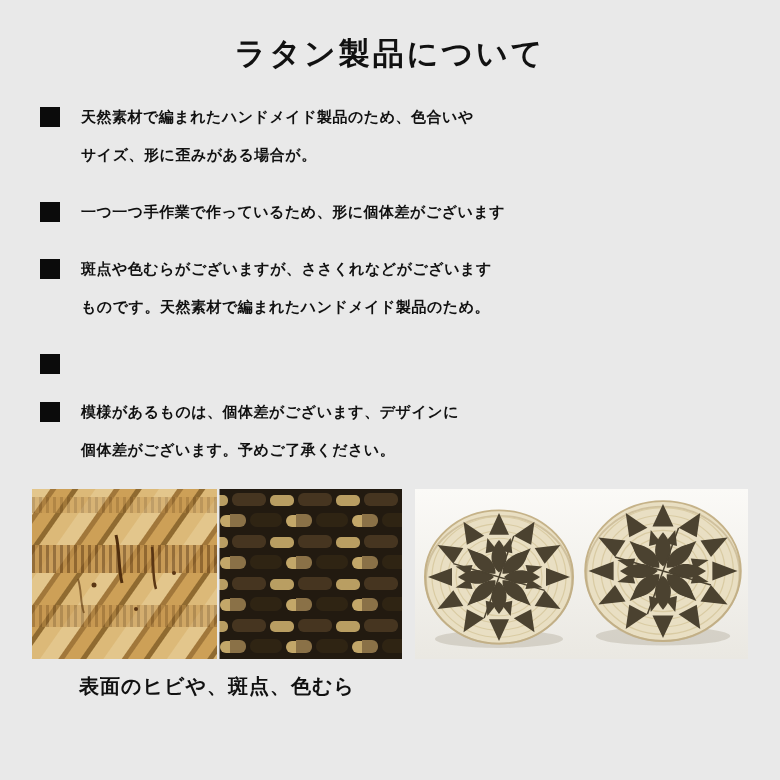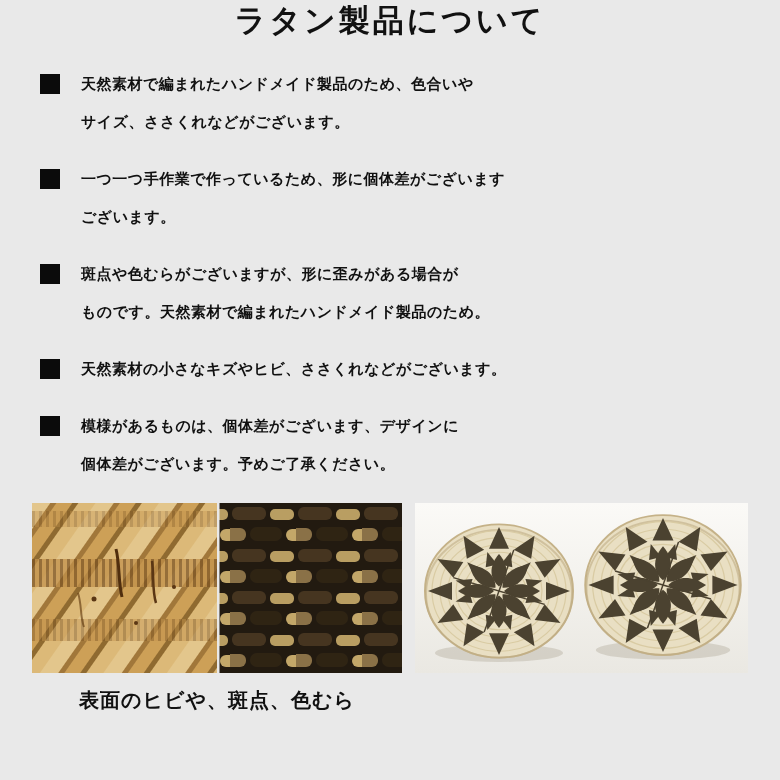--- a/index.html
+++ b/index.html
@@ -2,21 +2,21 @@
 <html lang="ja"><head>
 <meta charset="utf-8">
 <style>
   html,body{margin:0;padding:0}
   body{
     width:780px;height:780px;overflow:hidden;
     background:#e9e9e9;color:#111;
     font-family:"Liberation Sans","DejaVu Sans",sans-serif;
   }
   .title{
-    margin:0;text-align:center;
+    margin:0;padding-top:33px;text-align:center;
     font-size:31px;font-weight:700;letter-spacing:3px;
   }
   .notes{margin:23px 30px 0 40px}
   .note{display:flex;margin-bottom:19px}
   .sq{flex:none;width:20px;height:20px;background:#0b0b0b;margin-top:9px;margin-right:21px}
   .note-text{font-size:15px;font-weight:700;line-height:38px;letter-spacing:.5px}
   .note-line:empty{display:none}
   .figures{display:flex;gap:13px;margin:20px 0 0 32px}
   figure{margin:0}
   .photo{display:block}
@@ -29,46 +29,41 @@
 <body>
 
 <h1 class="title">ラタン製品について</h1>
 
 <div class="notes">
 
   <div class="note">
     <span class="sq"></span>
     <div class="note-text">
       <div class="note-line">天然素材で編まれたハンドメイド製品のため、色合いや</div>
-      <div class="note-line">サイズ、ささくれなどがございます。</div>
+      <div class="note-line">サイズ、形に歪みがある場合が。</div>
     </div>
   </div>
 
   <div class="note">
     <span class="sq"></span>
     <div class="note-text">
       <div class="note-line">一つ一つ手作業で作っているため、形に個体差がございます</div>
-      <div class="note-line">ございます。</div>
     </div>
   </div>
 
   <div class="note">
     <span class="sq"></span>
     <div class="note-text">
-      <div class="note-line">斑点や色むらがございますが、形に歪みがある場合が</div>
+      <div class="note-line">斑点や色むらがございますが、ささくれなどがございます</div>
       <div class="note-line">ものです。天然素材で編まれたハンドメイド製品のため。</div>
     </div>
   </div>
 
   <div class="note">
     <span class="sq"></span>
-    <div class="note-text">
-      <div class="note-line">天然素材の小さなキズやヒビ、ささくれなどがございます。</div>
-
-    </div>
   </div>
 
   <div class="note">
     <span class="sq"></span>
     <div class="note-text">
       <div class="note-line">模様があるものは、個体差がございます、デザインに</div>
       <div class="note-line">個体差がございます。予めご了承ください。</div>
     </div>
   </div>
 

